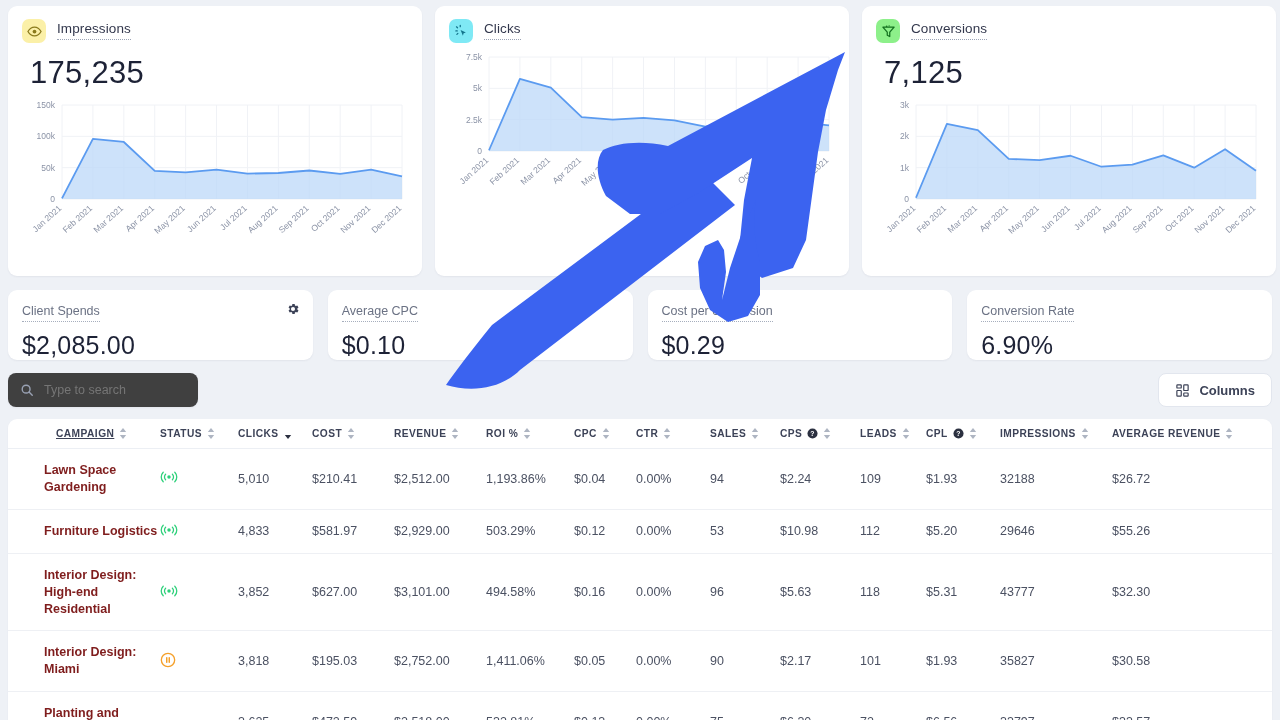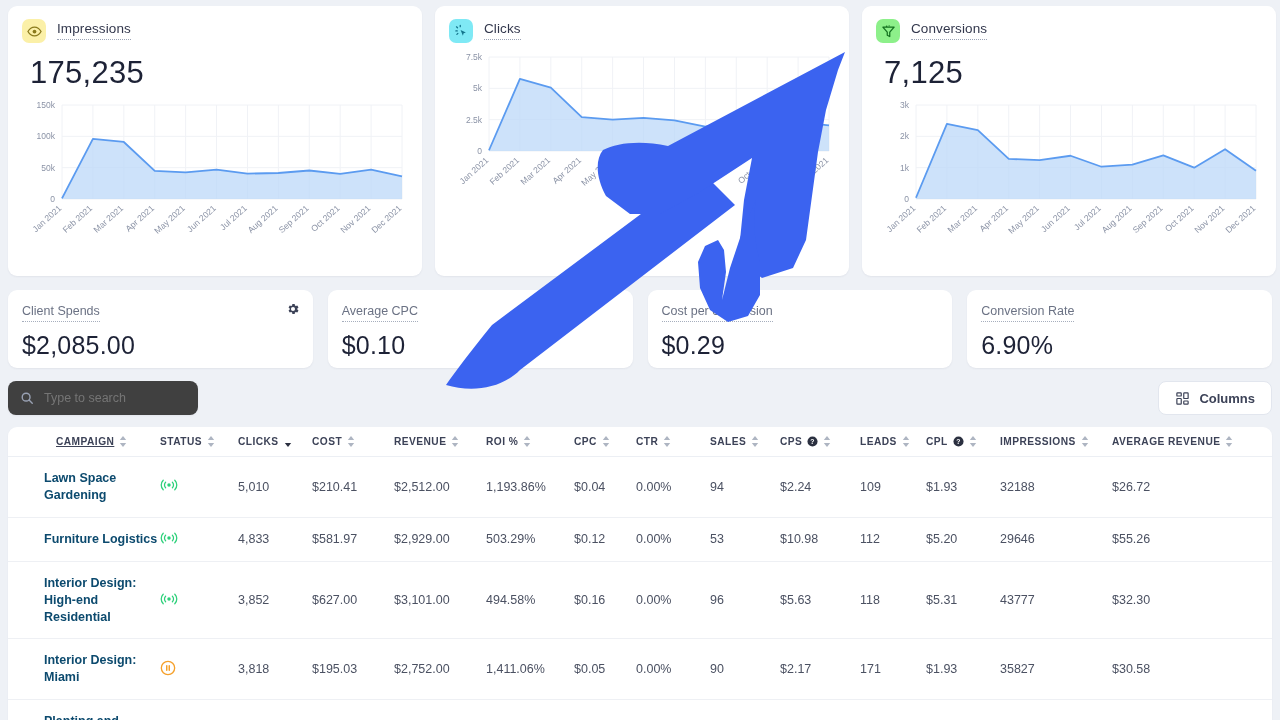--- a/index.html
+++ b/index.html
@@ -41,21 +41,21 @@
   .plot { position: relative; margin-top: 6px; height: 160px; }
   .plot svg { display: block; }
   .ytick { font-size: 8.5px; fill: #8b93a6; text-anchor: end; }
   .xtick {
     font-size: 8.6px; fill: #8b93a6;
   }
 
   
   .kpi-row { display: flex; gap: 15px; padding: 14px 8px 0 8px; }
   .kpi-card {
-    background: #fff; border-radius: 9px; height: 78px;
+    background: #fff; border-radius: 9px; height: 70px;
     flex: 1; padding: 11px 14px 0 14px; position: relative;
     box-shadow: 0 1px 2px rgba(30,40,70,.06);
   }
   .kpi-label {
     font-size: 12.5px; color: #6b7284;
     border-bottom: 1px dotted #a6aebd; display: inline-block;
     padding-bottom: 2px; line-height: 1.1;
   }
   .kpi-value { font-size: 25px; color: #1d2236; margin-top: 9px; letter-spacing: .2px; }
   .gear { position: absolute; right: 13px; top: 12px; cursor: pointer; }
@@ -93,21 +93,21 @@
     letter-spacing: .45px; text-align: left;
     padding: 9px 0 9px 0; border-bottom: 1px solid #eceff4;
     white-space: nowrap;
   }
   .th-inner { display: flex; align-items: center; gap: 5px; }
   tbody td {
     font-size: 12.5px; color: #4b5162; padding: 13px 0;
     border-bottom: 1px solid #eef0f4; vertical-align: middle;
   }
   .camp a {
-    color: #0c4a6e; font-weight: bold; font-size: 12.5px;
+    color: #7f1d1d; font-weight: bold; font-size: 12.5px;
     text-decoration: none; line-height: 1.35; display: block;
   }
   .sort { flex: 0 0 auto; }
 </style>
 </head>
 <body>
 
 <div id="root">
 
   <div class="chart-row">
@@ -529,21 +529,21 @@
                 <rect x="12.8" y="7.5" width="2.2" height="9" rx="1" fill="#f5a02a"></rect>
               </svg></td>
             <td>3,818</td>
             <td>$195.03</td>
             <td>$2,752.00</td>
             <td>1,411.06%</td>
             <td>$0.05</td>
             <td>0.00%</td>
             <td>90</td>
             <td>$2.17</td>
-            <td>171</td>
+            <td>101</td>
             <td>$1.93</td>
             <td>35827</td>
             <td>$30.58</td>
           </tr>
           <tr>
             <td class="camp" style="padding-left:36px">
               <a href="#">Planting and Trimming</a>
             </td>
             <td></td>
             <td>3,625</td>

